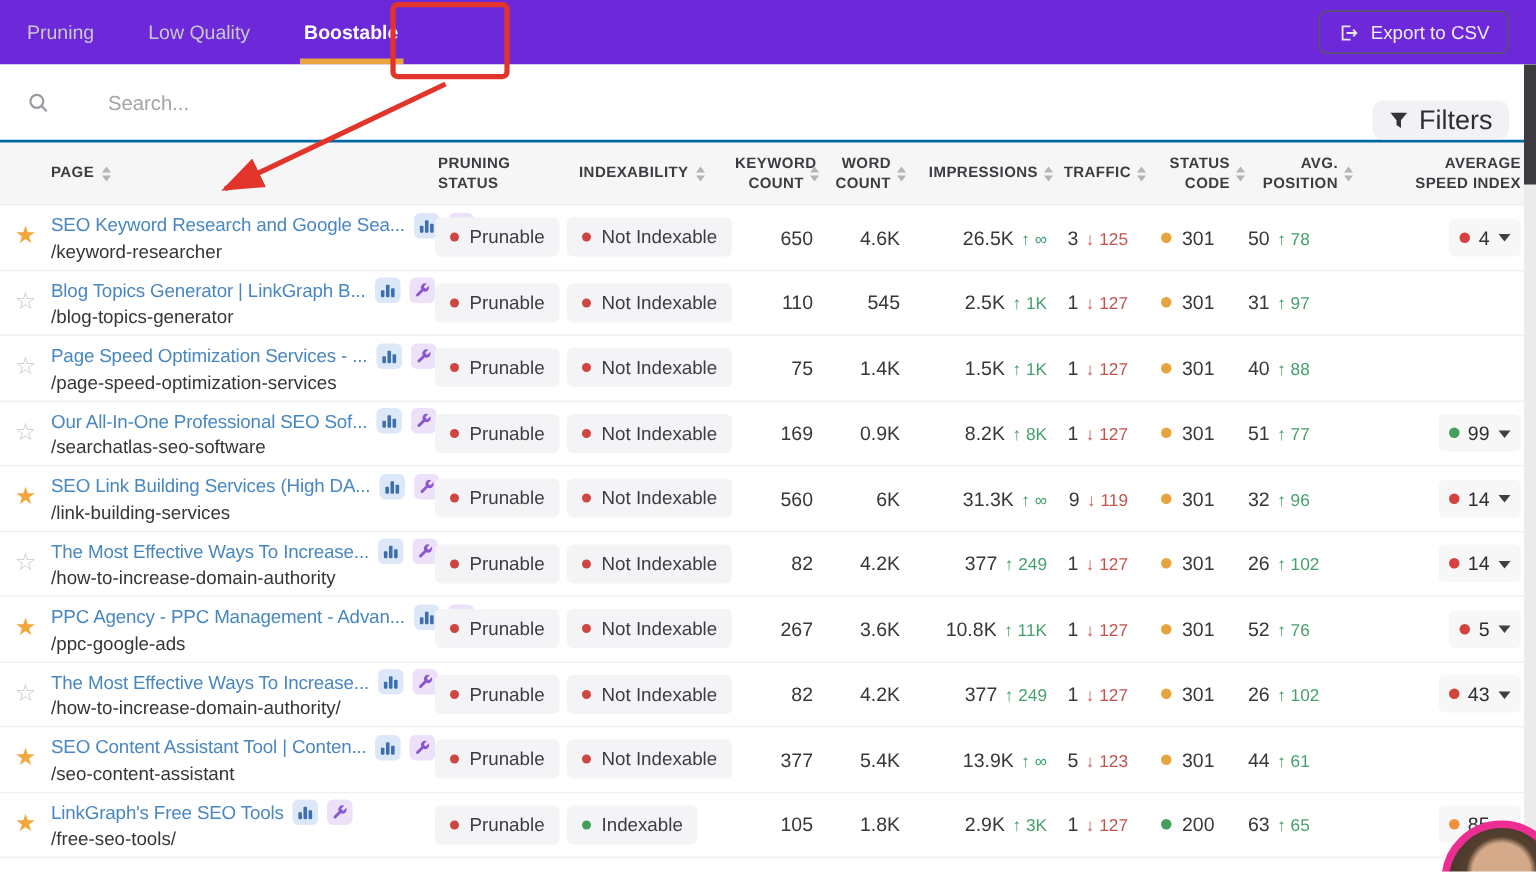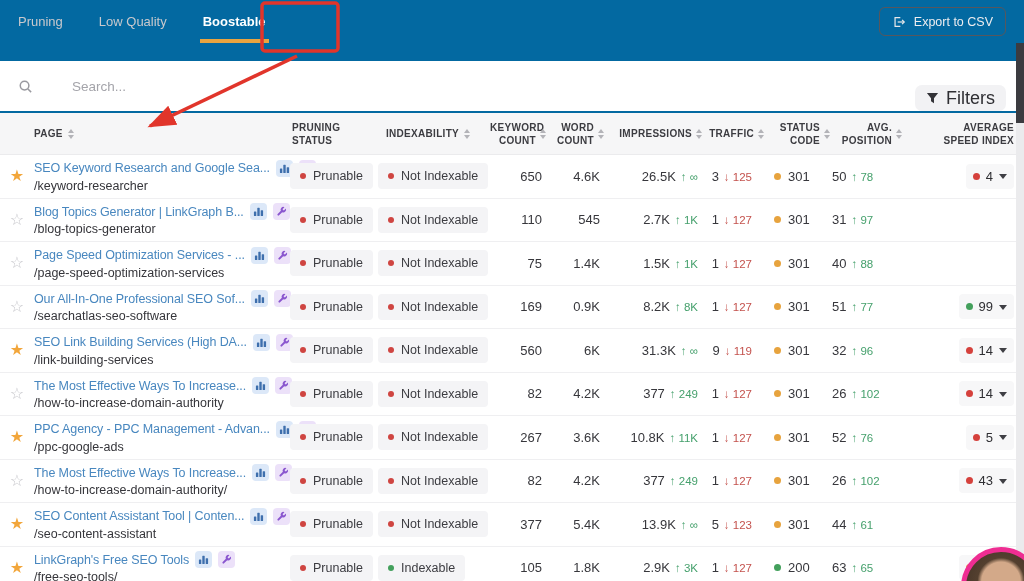--- a/index.html
+++ b/index.html
@@ -4,21 +4,21 @@
 <style>
   * { box-sizing: border-box; }
   html,body { margin:0; padding:0; }
   body {
     width:1024px; height:581px; overflow:hidden; position:relative;
     background:#fff; font-family:"Liberation Sans", sans-serif;
     -webkit-font-smoothing:antialiased;
   }
 
   
-  .topbar { height:61px; background:#0369a1; display:flex; align-items:center; padding:0 18px; position:relative; }
+  .topbar { height:43px; background:#6d28d9; display:flex; align-items:center; padding:0 18px; position:relative; }
   .tabs { display:flex; gap:36px; height:100%; }
   .tab { color:#c9c9cd; font-size:13px; cursor:pointer; position:relative; display:flex; align-items:center; height:43px; }
   .tab.active { color:#fff; font-weight:700; }
   .tab .underline { display:none; }
   .tab.active .underline { display:block; position:absolute; bottom:0; left:-3px; right:-3px; height:4px; background:#eaa440; }
   .export-btn { position:absolute; right:18px; top:7px; height:29px; display:flex; align-items:center; gap:8px;
     padding:0 12px; border:1px solid #57575d; border-radius:6px; background:transparent; color:#ededf0;
     font-size:12.5px; font-family:inherit; cursor:pointer; }
 
   
@@ -295,21 +295,21 @@
       </div>
     <div class="c-index">
         <span class="pill">
           <i class="dot red"></i>
           <span>Not Indexable</span>
         </span>
       </div>
     <div class="c-kw num">110</div>
     <div class="c-word num">545</div>
     <div class="c-impr">
-        <span class="num">2.7K</span>
+        <span class="num">2.5K</span>
         <span class="trend up">↑ 1K</span>
       </div>
     <div class="c-traffic">
         <span class="num">1</span>
         <span class="trend down">↓ 127</span>
       </div>
     <div class="c-status">
         <i class="sdot orange"></i>
         <span class="num">301</span>
       </div>

